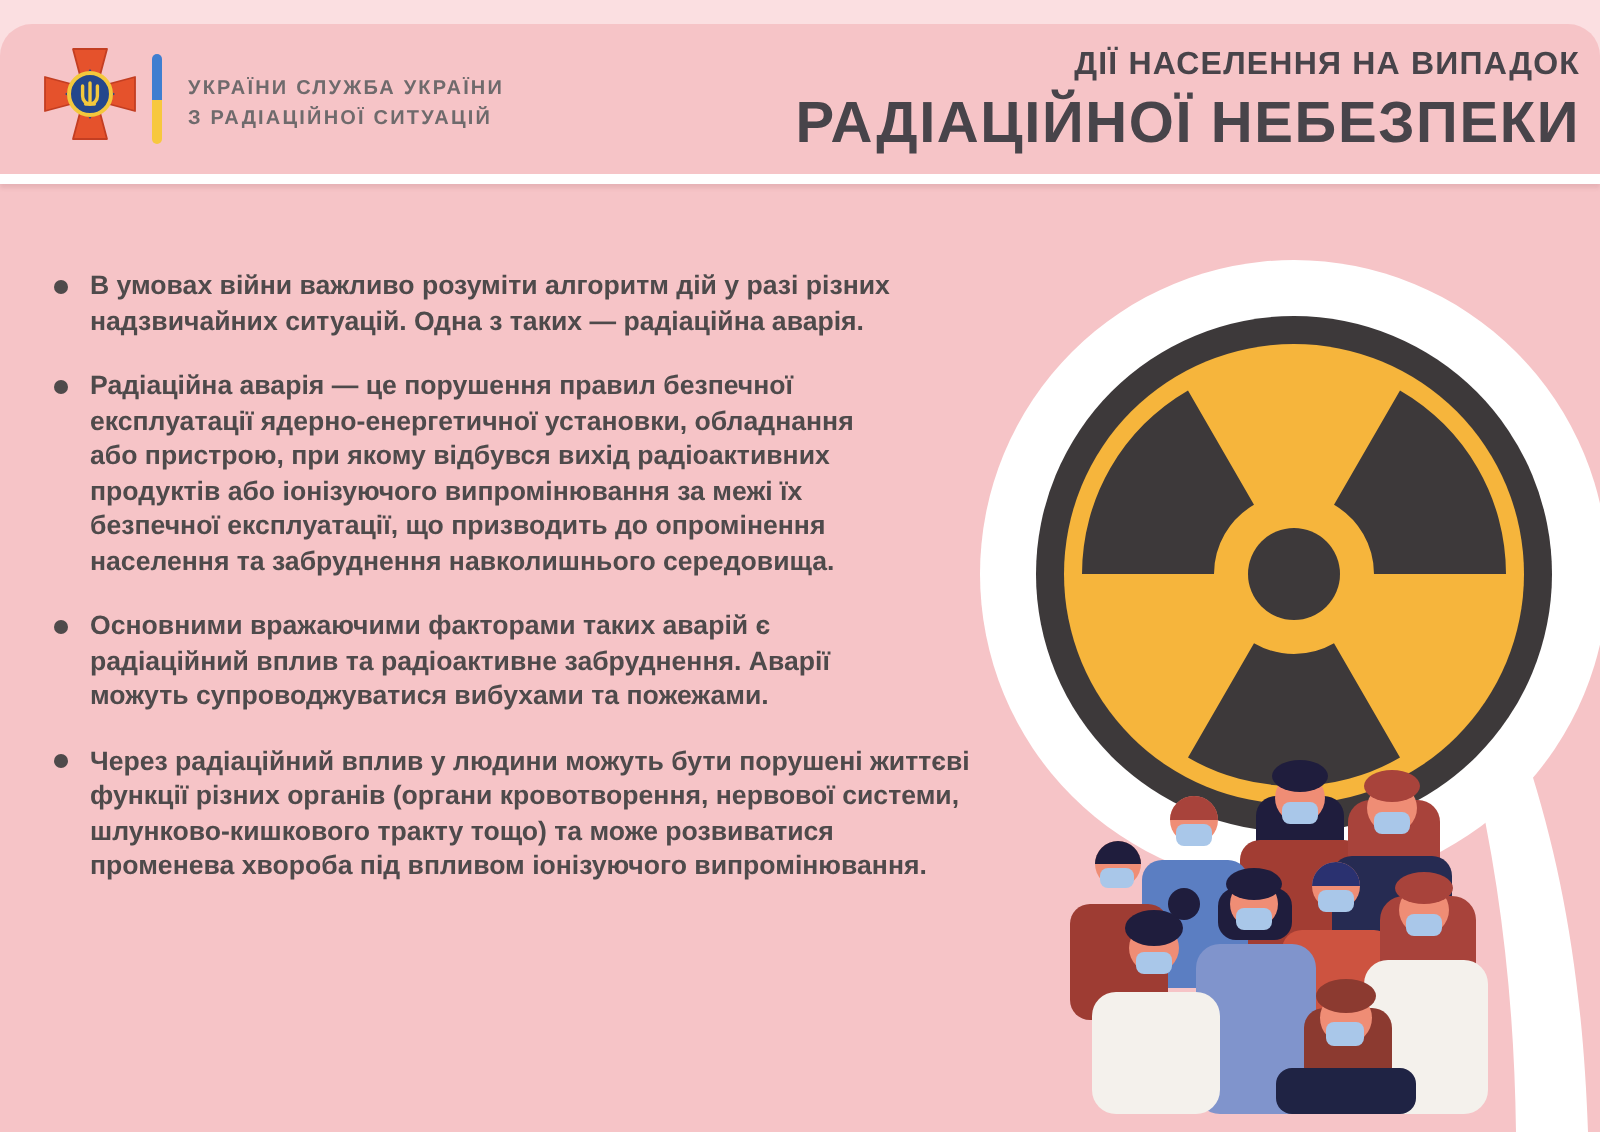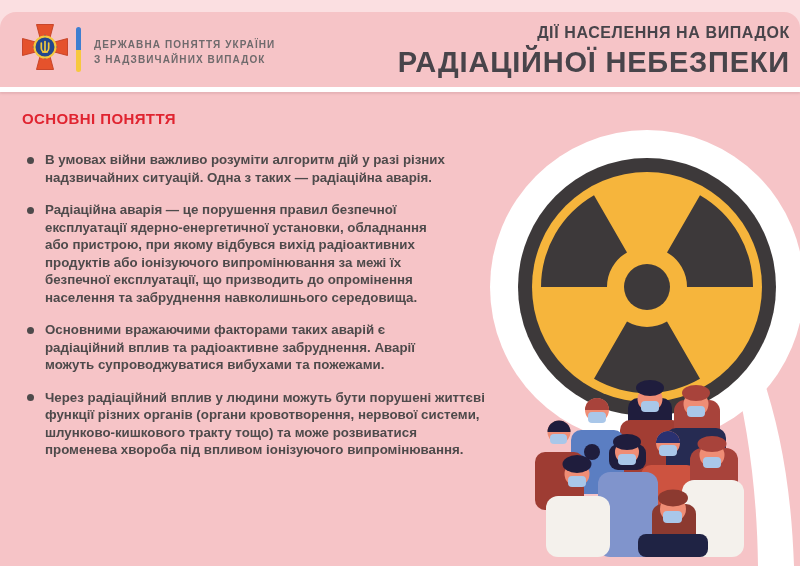--- a/index.html
+++ b/index.html
@@ -66,22 +66,22 @@
         <path d="M24,18.5 v10.5"></path>
         <path d="M20.3,20 v5 a3.7,4 0 0 0 7.4,0 v-5"></path>
         <path d="M21.8,29 h4.4"></path>
       </g>
     </svg>
     <div class="flagbar">
       <div class="b"></div>
         <div class="y"></div>
     </div>
     <div class="org">
-      <div>ДЕРЖАВНА ПОНЯТТЯ УКРАЇНИ</div>
-      <div>З НАДЗВИЧАЙНИХ ВИПАДОК</div>
+      <div>УКРАЇНИ СЛУЖБА УКРАЇНИ</div>
+      <div>З РАДІАЦІЙНОЇ СИТУАЦІЙ</div>
     </div>
     <div class="titles">
       <div class="t1">ДІЇ НАСЕЛЕННЯ НА ВИПАДОК</div>
       <div class="t2">РАДІАЦІЙНОЇ НЕБЕЗПЕКИ</div>
     </div>
   </div>
   <div class="divider"></div>
 
   <svg class="art" viewBox="470 130 330 436" aria-hidden="true">
 
@@ -163,21 +163,20 @@
         <rect x="652" y="504" width="44" height="53" rx="10" fill="#8c3a30"></rect>
         <circle cx="673" cy="509" r="13" style="fill:var(--skin,#ef8d75)"></circle>
         <ellipse cx="673" cy="498" rx="15" ry="8.5" fill="#8c3a30"></ellipse>
         <rect x="663" y="511" width="19" height="12" rx="4" style="fill:var(--mask-blue,#a9c7e9)"></rect>
         <rect x="638" y="534" width="70" height="23" rx="8" fill="#1f2344"></rect>
       </g>
     </g>
   </svg>
 
   <div class="main">
-    <h2 class="heading">ОСНОВНІ ПОНЯТТЯ</h2>
     <ul class="bullets">
       <li>В умовах війни важливо розуміти алгоритм дій у разі різних
 надзвичайних ситуацій. Одна з таких — радіаційна аварія.</li>
       <li>Радіаційна аварія — це порушення правил безпечної
 експлуатації ядерно-енергетичної установки, обладнання
 або пристрою, при якому відбувся вихід радіоактивних
 продуктів або іонізуючого випромінювання за межі їх
 безпечної експлуатації, що призводить до опромінення
 населення та забруднення навколишнього середовища.</li>
       <li>Основними вражаючими факторами таких аварій є

